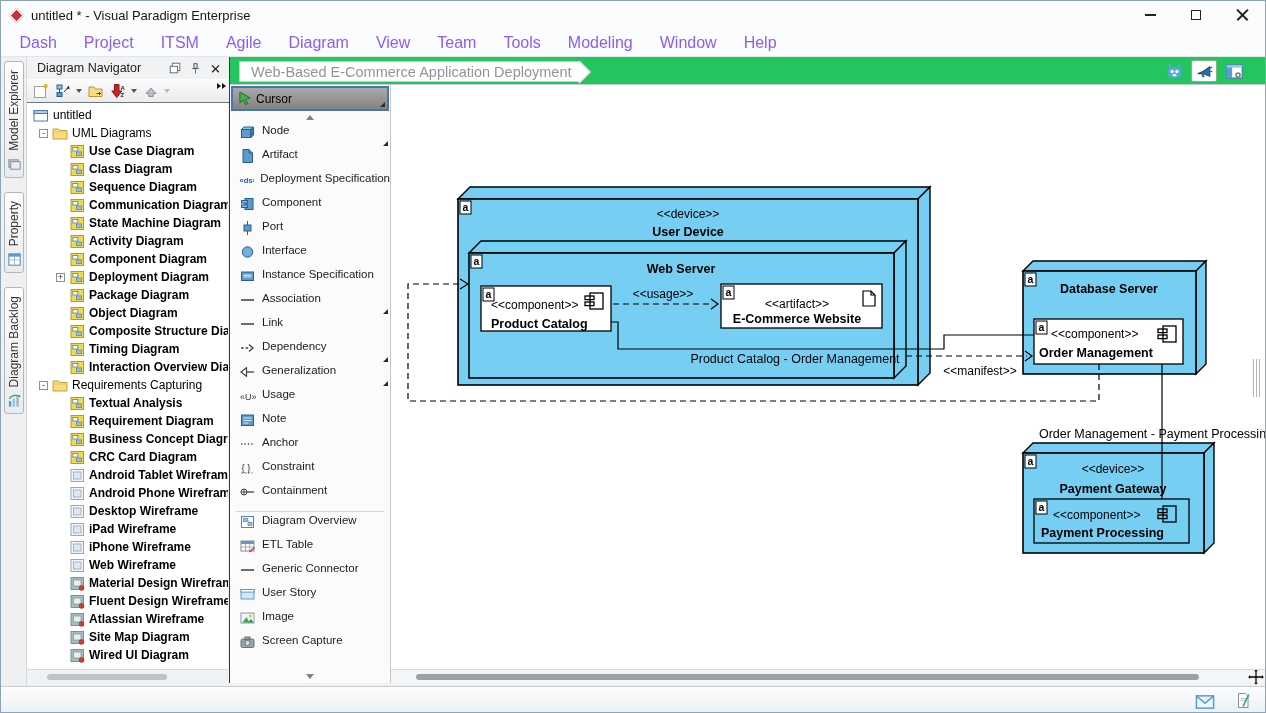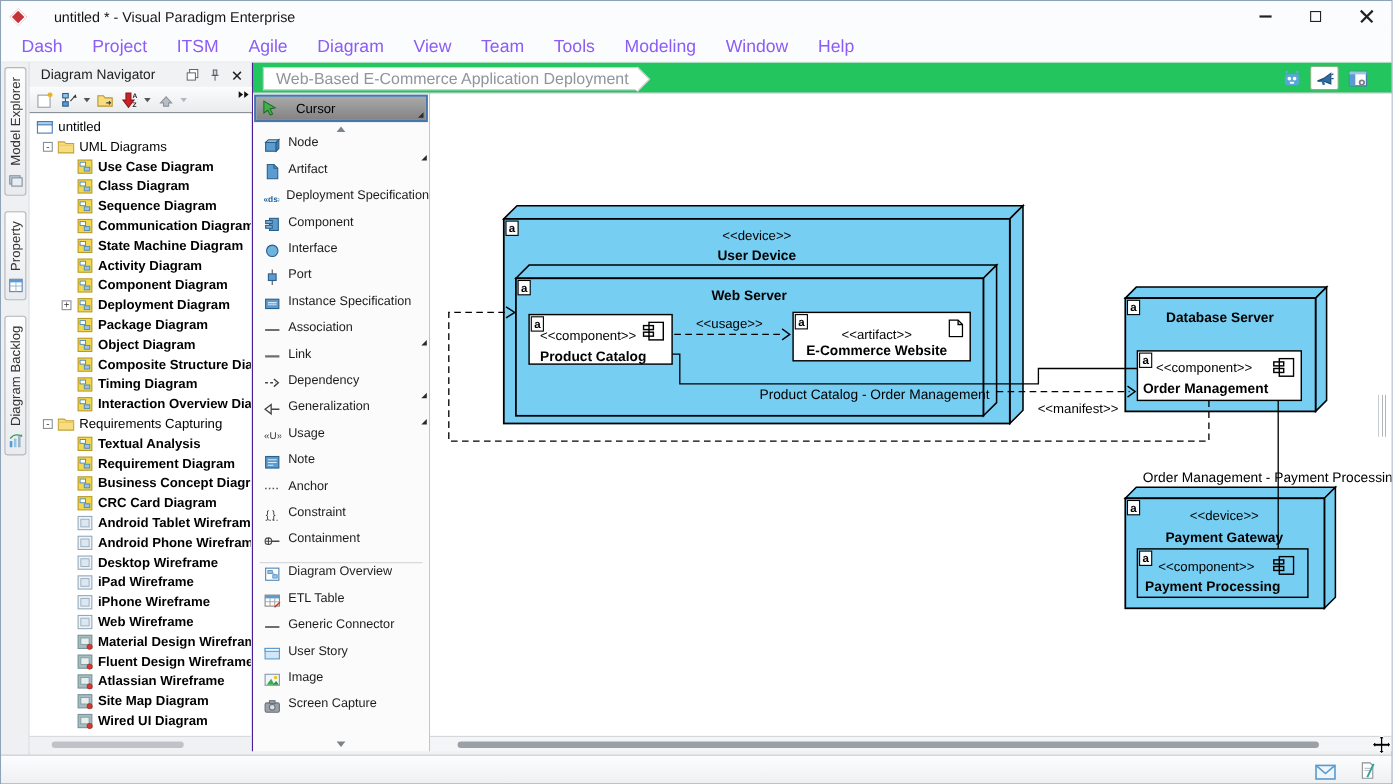--- a/index.html
+++ b/index.html
@@ -3,21 +3,21 @@
 <meta charset="utf-8">
 <style>
   *{margin:0;padding:0;box-sizing:border-box}
   body{background:#cfd6dd;font-family:"Liberation Sans",sans-serif}
   .win{position:relative;width:1266px;height:713px;background:#f0f1f2;border:1px solid #8fa3b8;overflow:hidden}
   .abs{position:absolute}
 
   
   .titlebar{position:absolute;left:0;top:0;right:0;height:28px;background:#fbfcfd;display:flex;align-items:center;padding-left:10px}
   .vplogo{width:11px;height:11px;transform:rotate(45deg);background:#c53339;box-shadow:inset 0 0 0 1.5px #fff,inset 0 0 0 3px #c53339;flex-shrink:0}
-  .wtitle{margin-left:27px;font-size:13px;color:#151515}
+  .wtitle{margin-left:9px;font-size:13px;color:#151515}
   .wcontrols{position:absolute;right:0;top:0;height:28px;display:flex}
   .wc{width:46px;height:28px;display:flex;align-items:center;justify-content:center}
   .min-g{width:11px;height:2px;background:#222}
   .max-g{width:10px;height:10px;border:1.3px solid #222}
   .close-g{position:relative;width:13px;height:13px}
   .close-g::before,.close-g::after{content:"";position:absolute;left:-1px;top:5.5px;width:15px;height:1.6px;background:#222}
   .close-g::before{transform:rotate(45deg)}.close-g::after{transform:rotate(-45deg)}
 
   
   .menubar{position:absolute;left:0;top:28px;right:0;height:28px;background:#fbfcfd;display:flex;align-items:center;padding-left:5px;border-bottom:1px solid #e3e6e9}
@@ -48,21 +48,21 @@
   .exp-none i{visibility:hidden}
   .ticon{margin-right:4px;flex-shrink:0}
   .tlabel{color:#000}
   .tlabel.b{font-weight:bold}
   .nav-hscroll{position:absolute;left:0;right:1px;bottom:0;height:14px;background:#f0f1f3;border-top:1px solid #d8dadd}
   .nav-hthumb{position:absolute;left:20px;top:4px;width:120px;height:6px;background:#bfc3c7;border-radius:3px}
 
   
   .palette{position:absolute;left:229px;top:84px;width:160px;height:598px;background:#fbfbfc;overflow:hidden}
   .pal-divider-v{position:absolute;left:389px;top:84px;width:1px;height:598px;background:#c3c6ca}
-  .cursor-row{margin:1px 1px 0 1px;height:25px;border:2px solid #4577ad;background:linear-gradient(#a9a9a9,#838383);display:flex;align-items:center;position:relative;padding-left:5px;gap:16px;font-size:12px;color:#000}
+  .cursor-row{margin:1px 1px 0 1px;height:25px;border:2px solid #4577ad;background:linear-gradient(#a9a9a9,#838383);display:flex;align-items:center;position:relative;padding-left:5px;gap:3px;font-size:12px;color:#000}
   .corner::after{content:"";position:absolute;right:2px;bottom:2px;border-left:5px solid transparent;border-bottom:5px solid #2a2a2a}
   .pal-up{height:13px;display:flex;align-items:center;justify-content:center}
   .tri-up{width:0;height:0;border-left:4.5px solid transparent;border-right:4.5px solid transparent;border-bottom:5.5px solid #7c838a}
   .tri-down{width:0;height:0;border-left:4.5px solid transparent;border-right:4.5px solid transparent;border-top:5.5px solid #7c838a}
   .pal-row{height:24px;display:flex;align-items:flex-start;padding-left:9px;gap:6px;font-size:11.5px;color:#1c1c1c;position:relative;white-space:nowrap}
   .pal-sep{height:1px;background:#d3d6d9;margin:3px 6px 2px 6px}
   .pal-down{position:absolute;bottom:1px;left:1px;right:2px;height:12px;background:#fbfbfc;display:flex;align-items:center;justify-content:center}
 
   
   .topbar{position:absolute;left:229px;top:56px;width:1037px;height:28px;background:#22c55e;border-bottom:1px solid #c9ccd0}
@@ -831,30 +831,30 @@
 
         <div class="pal-row">
           <svg width="17" height="16">
             <use href="#i-component"></use>
           </svg>
           <span>Component</span>
         </div>
 
         <div class="pal-row">
           <svg width="17" height="16">
+            <use href="#i-port"></use>
+          </svg>
+          <span>Port</span>
+        </div>
+
+        <div class="pal-row">
+          <svg width="17" height="16">
             <use href="#i-interface"></use>
           </svg>
           <span>Interface</span>
-        </div>
-
-        <div class="pal-row">
-          <svg width="17" height="16">
-            <use href="#i-port"></use>
-          </svg>
-          <span>Port</span>
         </div>
 
         <div class="pal-row">
           <svg width="17" height="16">
             <use href="#i-ispec"></use>
           </svg>
           <span>Instance Specification</span>
         </div>
 
         <div class="pal-row corner">

